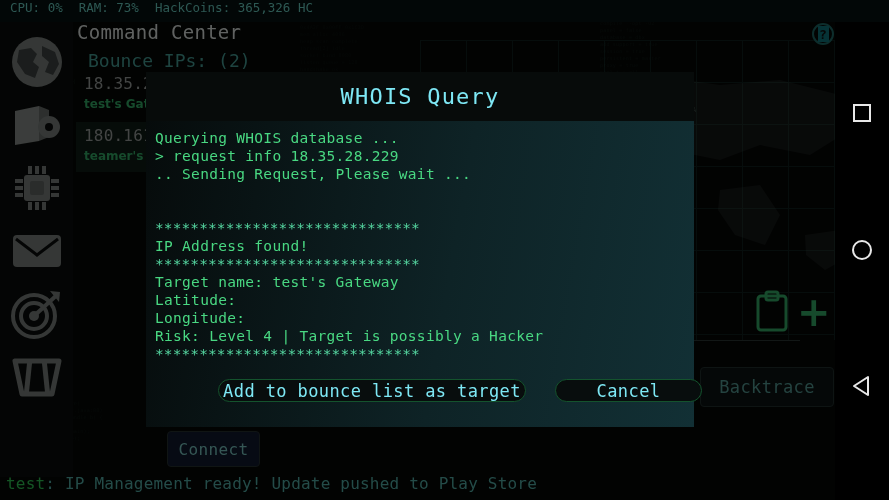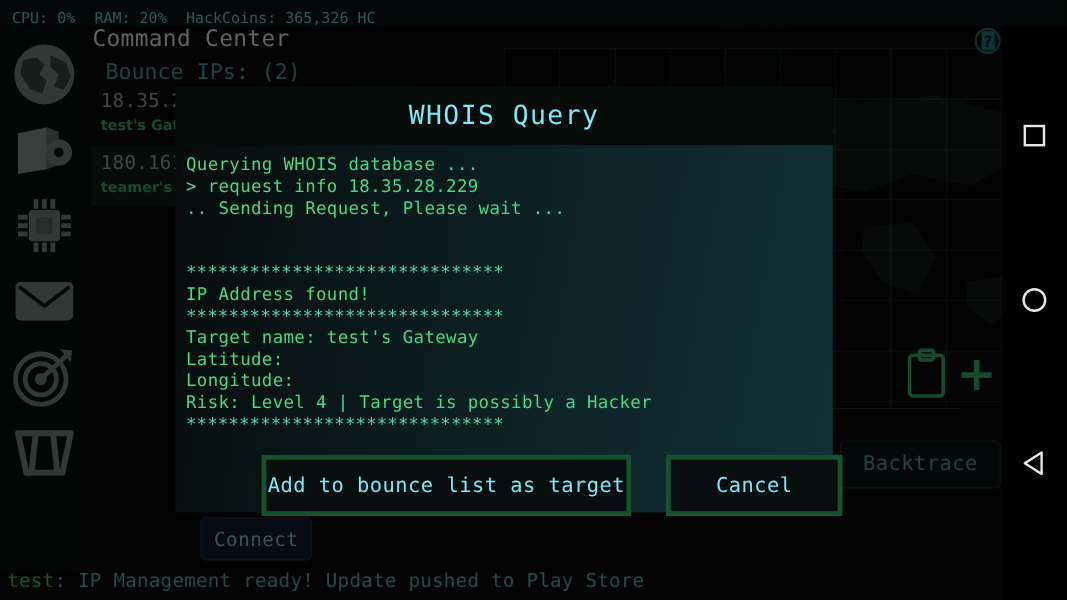--- a/index.html
+++ b/index.html
@@ -27,21 +27,21 @@
   #map-grid  { position:absolute; left:420px; top:40px; width:460px; height:300px; opacity:.10;
     background-image:
       repeating-linear-gradient(to right, #5ad1c0 0 1px, transparent 1px 46px),
       repeating-linear-gradient(to bottom, #5ad1c0 0 1px, transparent 1px 42px);
   }
   #map-label { position:absolute; left:656px; top:106px; font-size:7px; color:#3a4a44;
     letter-spacing:3px; opacity:.85; }
 
   
   #status-bar { position:absolute; left:0; top:0; width:889px; height:22px;
-    background:#05100f; display:flex; align-items:flex-end; gap:16px;
+    background:#05100f; display:flex; align-items:flex-start; gap:16px;
     padding-left:10px; font-size:12.5px; color:#5fb8ae; z-index:6; }
   #status-bar .stat { white-space:nowrap; }
 
   
   #sidebar { position:absolute; left:0; top:22px; width:73px; height:455px;
     background:#0a0c0b; z-index:5; padding-top:8px; }
   .side-item { width:73px; height:63px; display:flex; align-items:center; justify-content:center; }
   .side-item svg { display:block; }
 
   
@@ -93,22 +93,22 @@
   #dialog-body { flex:1; overflow:hidden; padding:8px 14px 0 9px;
     background:linear-gradient(100deg,#060b0b 0%,#0e2326 55%,#123035 100%); }
   .term-line { font-size:14.5px; line-height:18px; color:#49d882;
     white-space:pre; letter-spacing:.3px; }
   .term-line.stars { color:#55d6a0; letter-spacing:.1px; }
   .term-spacer { height:18px; }
 
   
   #dialog-buttons { position:absolute; left:218px; top:379px; z-index:9;
     display:flex; gap:29px; }
-  .dlg-btn { height:51px; display:flex; align-items:center; justify-content:center;
-    background:#080d0d; border:4px solid #14532d; border-radius:0;
+  .dlg-btn { height:23px; display:flex; align-items:center; justify-content:center;
+    background:#080d0d; border:1px solid #14532d; border-radius:16px;
     color:#7ee8f5; font-size:17px; letter-spacing:.4px; }
   #add-bounce-button { width:308px; }
   #cancel-button { width:147px; }
 
   
   #nav-bar { position:absolute; right:0; top:22px; width:54px; height:478px;
     background:#000; z-index:10; }
   .nav-btn { position:absolute; left:0; width:54px; height:54px;
     display:flex; align-items:center; justify-content:center; }
   #nav-recent { top:64px; }
@@ -176,21 +176,21 @@
       <path d="M150 40 L230 35 L300 45 L360 40 L420 55 L430 90 L390 115 L340 105 L300 120 L250 110 L200 95 L165 80 Z"></path>
       <path d="M195 130 L250 125 L265 160 L250 210 L225 245 L205 215 L190 170 Z"></path>
       <path d="M300 150 L340 145 L360 175 L345 205 L315 195 L298 170 Z"></path>
       <path d="M385 195 L420 190 L432 215 L405 230 L386 215 Z"></path>
     </g>
   </svg>
   <div id="map-label">RUSSIA</div>
 
   <div id="status-bar">
     <span class="stat">CPU: 0%</span>
-    <span class="stat">RAM: 20%</span>
+    <span class="stat">RAM: 73%</span>
     <span class="stat">HackCoins: 365,326 HC</span>
   </div>
 
   <div id="sidebar">
 
     <div class="side-item">
       <svg width="56" height="56" viewBox="0 0 56 56">
         <circle cx="28" cy="28" r="25" fill="#6f7472"></circle>
         <path d="M10 16 L22 14 L28 20 L24 28 L30 33 L26 44 L16 40 L8 28 Z" fill="#3a3e3d"></path>
         <path d="M33 12 L46 18 L50 30 L44 41 L36 38 L40 28 L33 22 Z" fill="#3a3e3d"></path>

